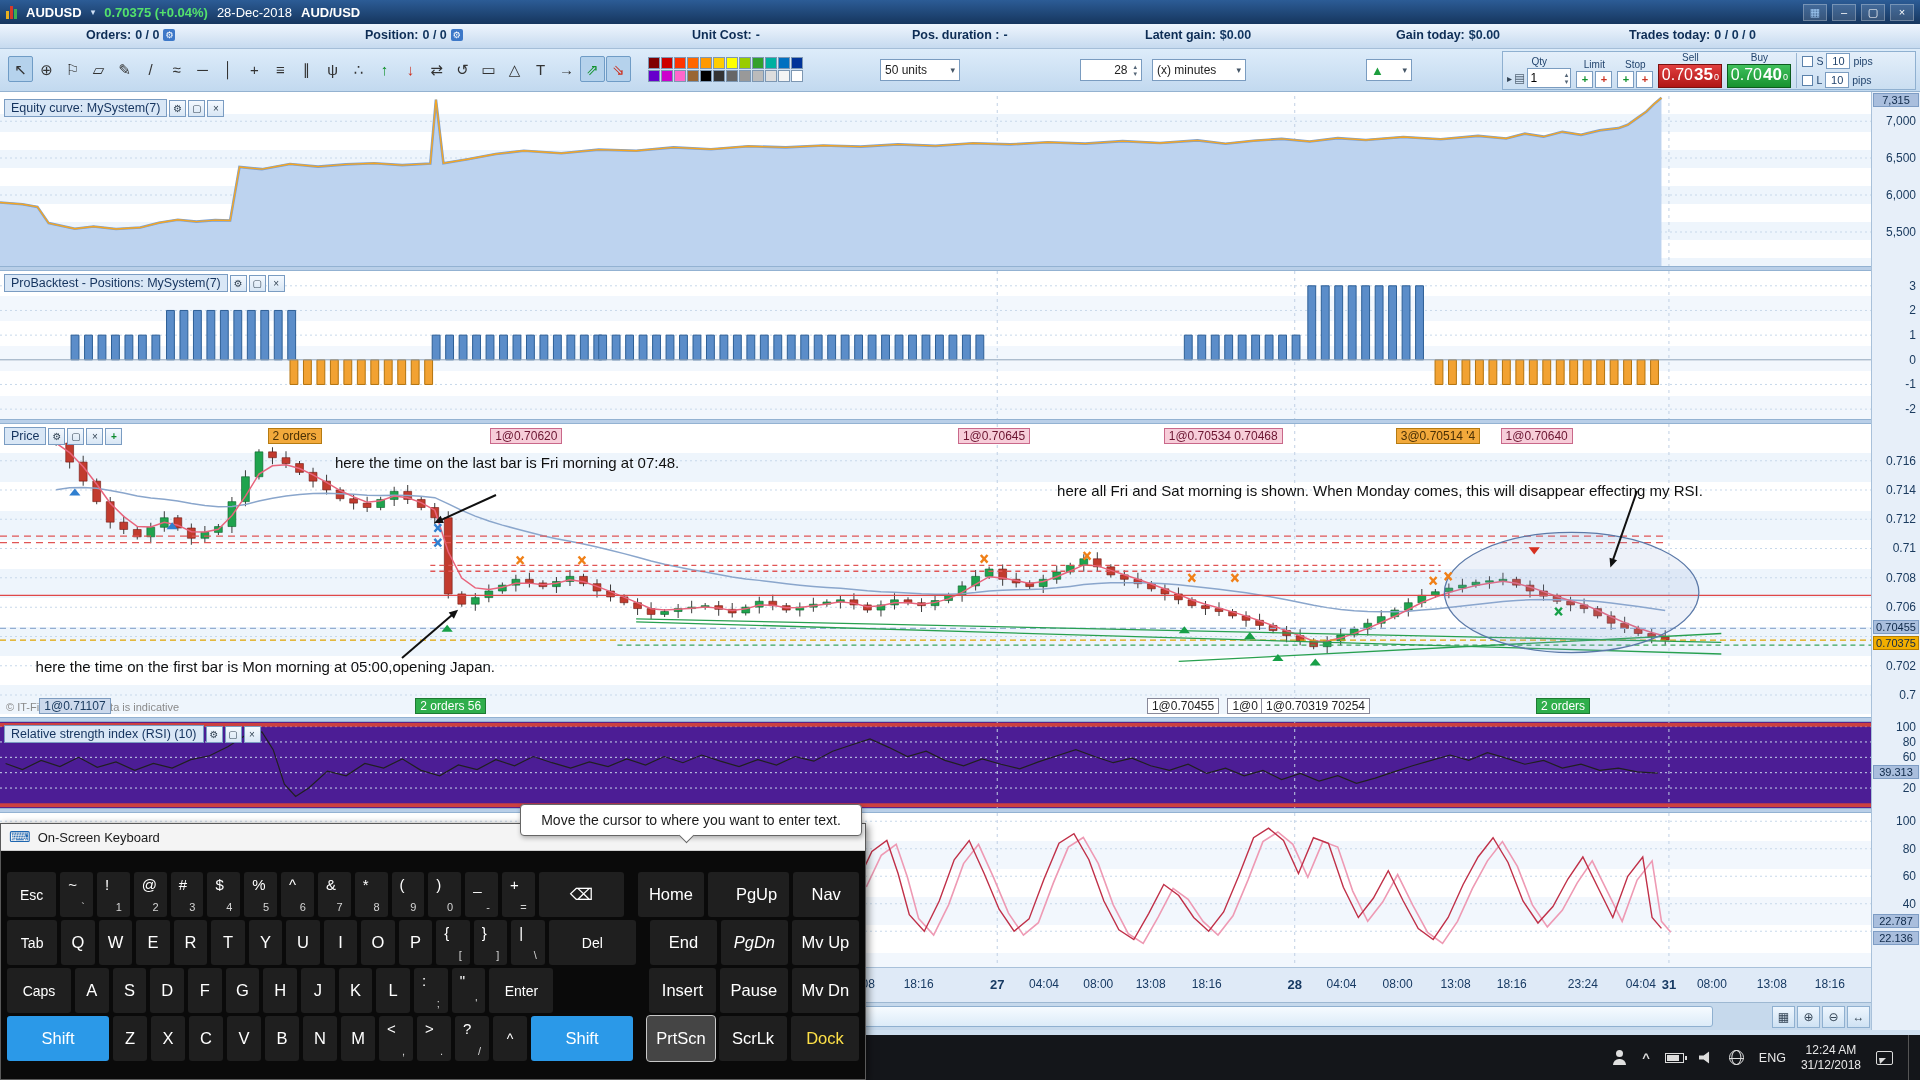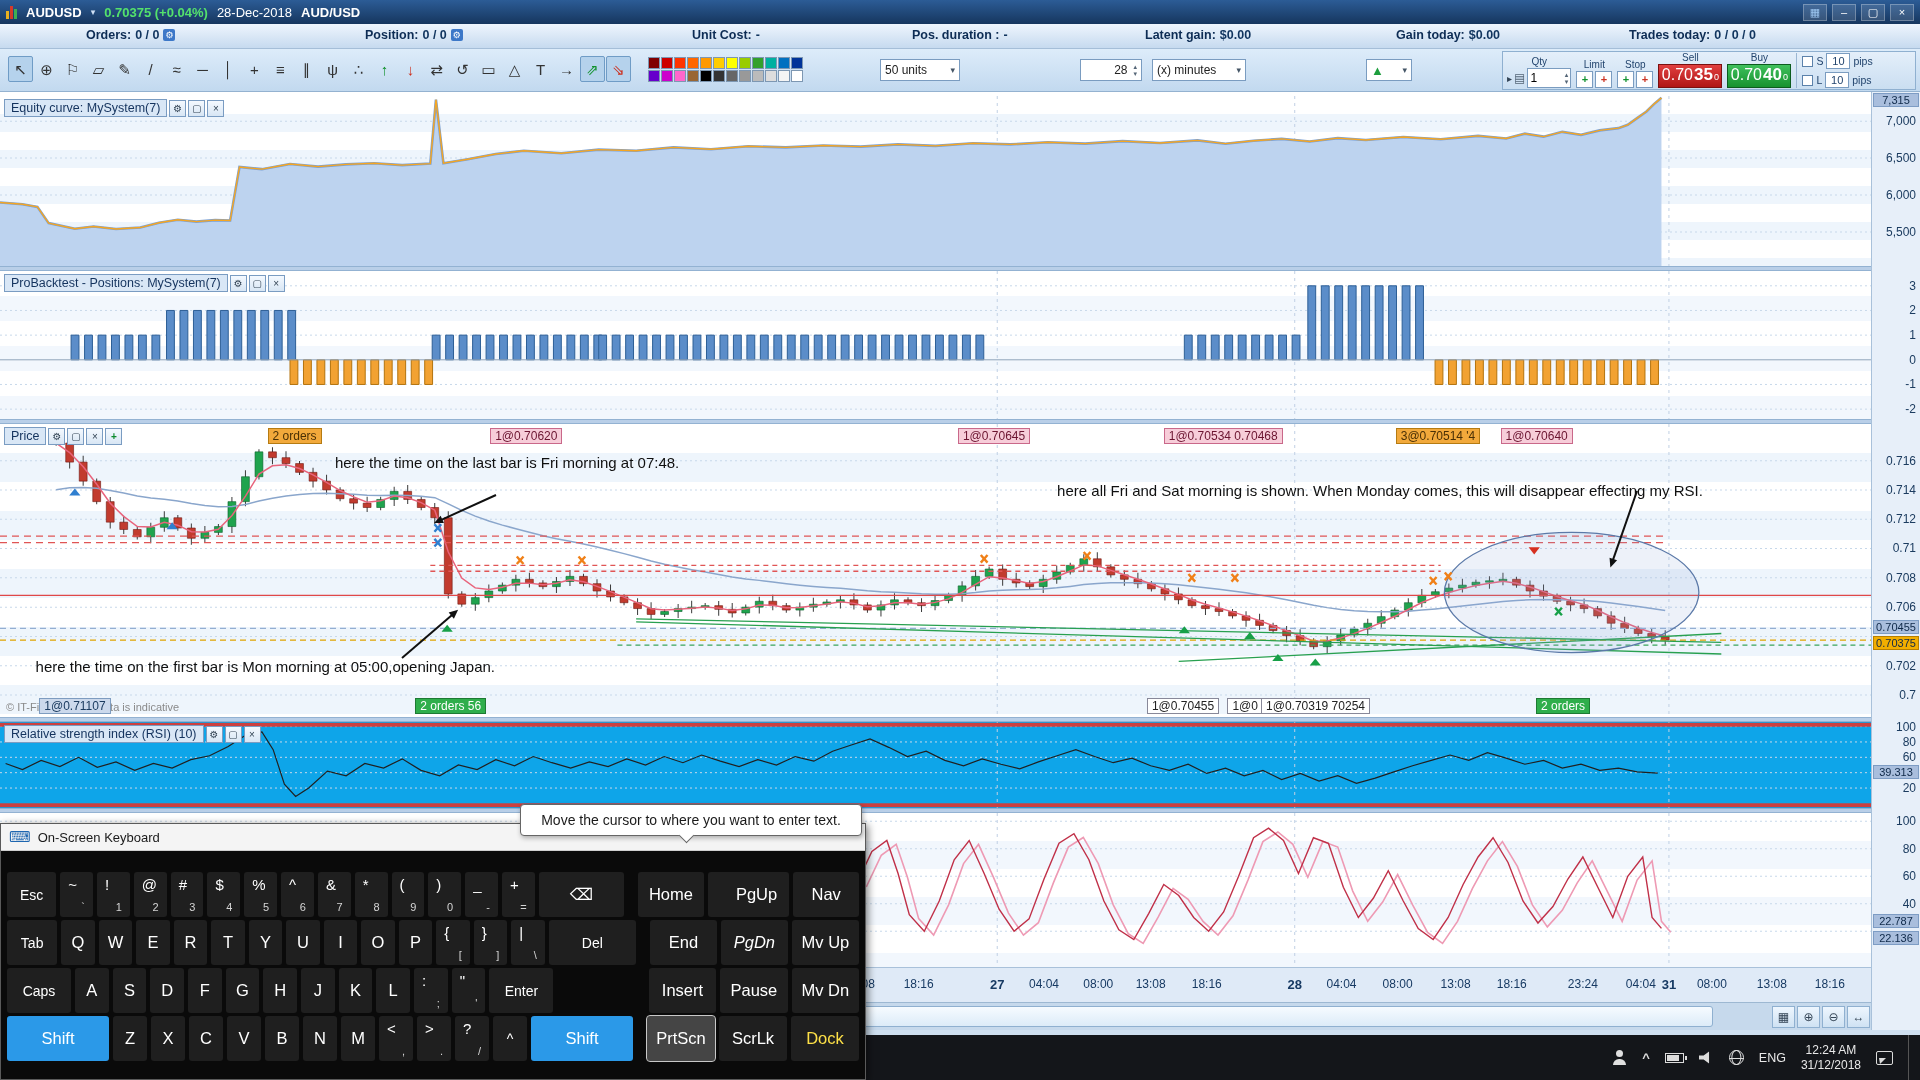--- a/index.html
+++ b/index.html
@@ -56,21 +56,21 @@
 .btn-sell{background:linear-gradient(#e14040,#b01515)}
 .btn-buy{background:linear-gradient(#3fc05c,#17922f);border-color:#0c5c1e}
 .bp-small{font-size:16px}.bp-big{font-size:17px;font-weight:bold}.bp-sup{font-size:9px;vertical-align:super}
 .sl-block{display:flex;flex-direction:column;justify-content:center;gap:3px;border-left:1px solid #9ab6d2;padding-left:5px}
 .sl-row{display:flex;align-items:center;gap:3px;font-size:10.5px;color:#23456e}
 .cb{width:11px;height:11px;border:1px solid #5c82ab;background:#fff}
 .pipbox{width:24px;height:16px;background:#fff;border:1px solid #7a9cc0;text-align:center;font-size:11px;line-height:15px}
 
 
 .charts{position:absolute;top:92px;left:0;width:1920px;height:938px;background:#fff;z-index:1}
-.panel{position:absolute;left:0;width:1871px;overflow:hidden;background:#0ea5e9}
+.panel{position:absolute;left:0;width:1871px;overflow:hidden;background:#4c1d95}
 #p-equity{top:4px;height:170px;background:repeating-linear-gradient(180deg,#fff 0 18px,#eef5fc 18px 36px)}
 #p-positions{top:179px;height:148px;background:repeating-linear-gradient(180deg,#fff 0 25px,#f2f7fd 25px 50px)}
 #p-price{top:332px;height:293px;background:repeating-linear-gradient(180deg,#fff 0 29px,#eef5fc 29px 58px)}
 #p-rsi{top:630px;height:86px}
 #p-ind2{top:721px;height:154px;background:repeating-linear-gradient(180deg,#fff 0 28px,#f2f7fd 28px 56px)}
 .split{position:absolute;left:0;width:1871px;height:5px;background:#b9cfe8;border-top:1px solid #93b2d2;border-bottom:1px solid #93b2d2}
 #s1{top:174px}#s2{top:327px}#s3{top:625px}#s4{top:716px}
 svg.chart{position:absolute;left:0;top:0;width:100%;height:100%}
 .phead{position:absolute;top:3px;left:4px;display:flex;gap:2px;z-index:4;align-items:center}
 .ptag{background:#d9e7f6;border:1px solid #7a9cc2;color:#14335e;font-size:12.5px;padding:1px 6px;white-space:nowrap}

